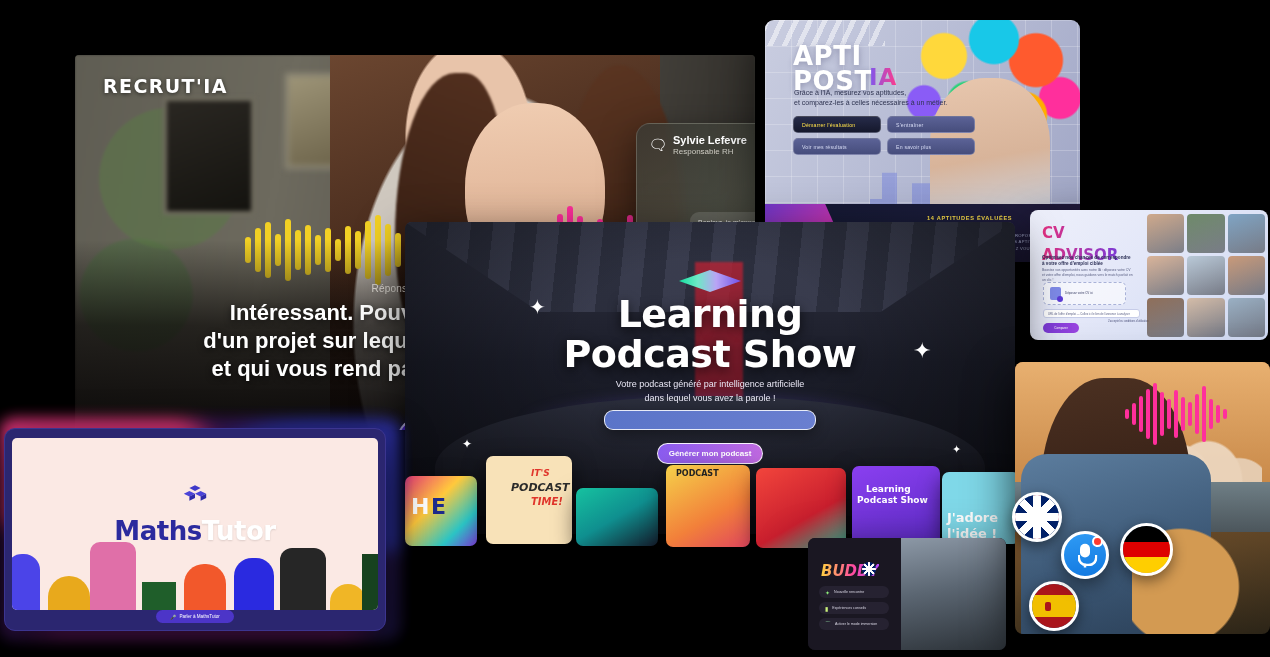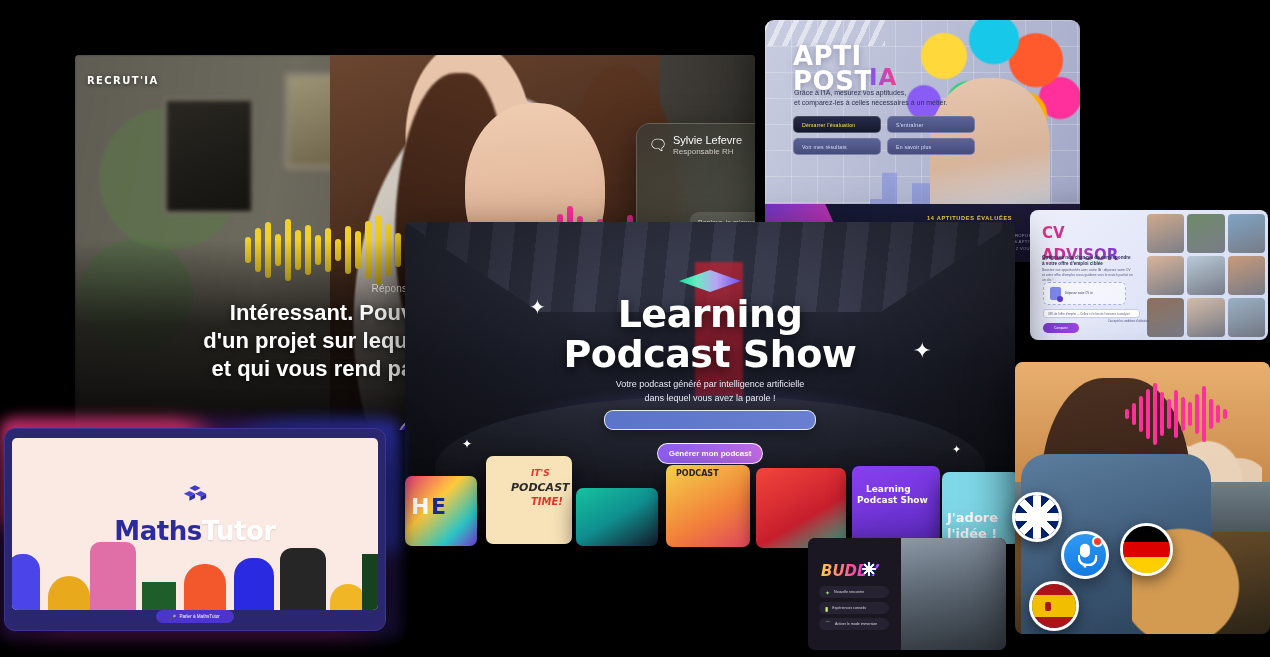--- a/index.html
+++ b/index.html
@@ -42,22 +42,22 @@
       radial-gradient(ellipse at 50% 72%, #cfc8bf 0 140px, transparent 143px),
       linear-gradient(160deg,#6b4630 0%,#45291b 48%,#2b1a11 100%);
   }
   #recrutia .hair-l{position:absolute; right:250px; top:18px; width:110px; height:300px;
     border-radius:60% 40% 45% 50%; background:linear-gradient(200deg,#53301f,#2a170e); filter:blur(1px);}
   #recrutia .hair-r{position:absolute; right:70px; top:10px; width:120px; height:320px;
     border-radius:45% 55% 40% 50%; background:linear-gradient(160deg,#5c3622,#2c180f); filter:blur(1px);}
   #recrutia .face{position:absolute; right:150px; top:48px; width:140px; height:175px;
     border-radius:48% 48% 46% 46%; background:linear-gradient(175deg,#f0cdb2,#d9a98b);}
   #recrutia .logo{
-    position:absolute; left:12px; top:20px;
-    font-size:10px; font-weight:800; letter-spacing:1.4px; color:#fff;
+    position:absolute; left:28px; top:20px;
+    font-size:19px; font-weight:800; letter-spacing:1.4px; color:#fff;
     font-family:"DejaVu Sans", sans-serif;
     text-shadow:0 1px 4px rgba(0,0,0,.6);
   }
   #recrutia .wave { position:absolute; display:flex; align-items:center; gap:4px; }
   #recrutia .wave span { width:6px; border-radius:3px; display:block; }
   #recrutia .wave-y { left:170px; top:160px; height:70px; }
   #recrutia .wave-y span { background:#f2d024; }
   #recrutia .wave-p { left:452px; top:150px; height:80px; }
   #recrutia .wave-p span { background:#ff2f9c; }
   #recrutia .grad-bottom{
@@ -94,21 +94,21 @@
     background:linear-gradient(150deg, rgba(58,58,52,.82), rgba(96,100,84,.78));
     backdrop-filter: blur(6px);
     border:1px solid rgba(255,255,255,.13);
     box-shadow:0 12px 34px rgba(0,0,0,.5);
     overflow:hidden;
   }
   #chat-panel .avatar{
     position:absolute; left:11px; top:11px; width:20px; height:20px;
     display:flex; align-items:center; justify-content:center; color:#fff; font-size:15px;
   }
-  #chat-panel .cname{ position:absolute; left:36px; top:10px; font-size:11px; font-weight:400; color:#fff;text-align:center; }
+  #chat-panel .cname{ position:absolute; left:36px; top:10px; font-size:11px; font-weight:700; color:#fff;text-align:center; }
   #chat-panel .crole{ position:absolute; left:36px; top:23px; font-size:8px; color:#cfcdc4; }
   #chat-panel .bubble{
     position:absolute; left:53px; top:88px; right:8px; bottom:-2px;
     background:rgba(255,255,255,.14); border-radius:9px; padding:6px 8px;
     font-size:7px; line-height:9.4px; color:rgba(255,255,255,.92);
     overflow:hidden;
   }
 
   
   #aptipost{

